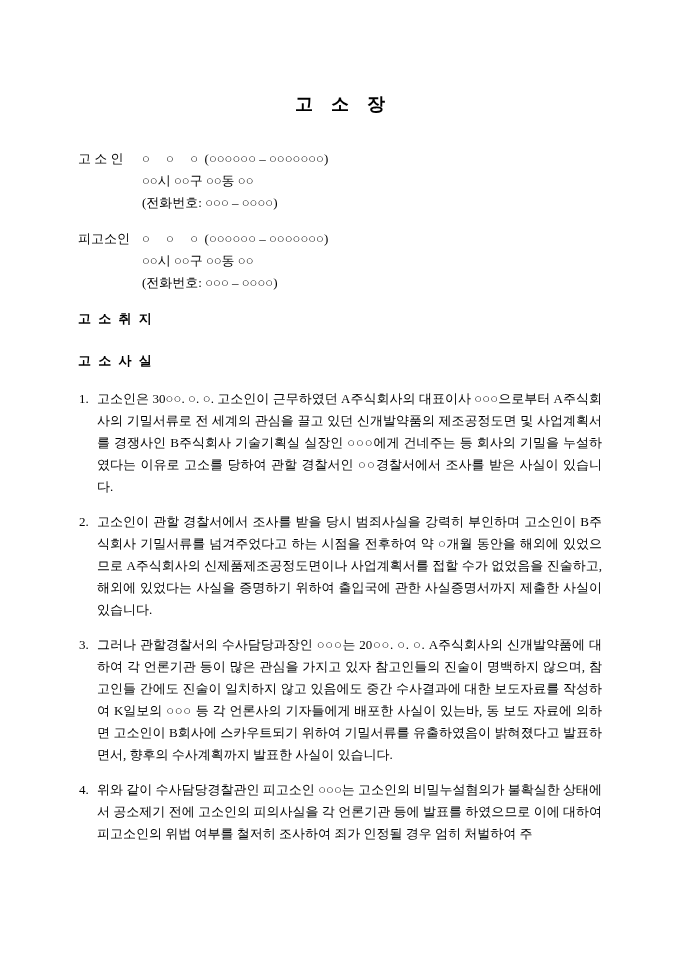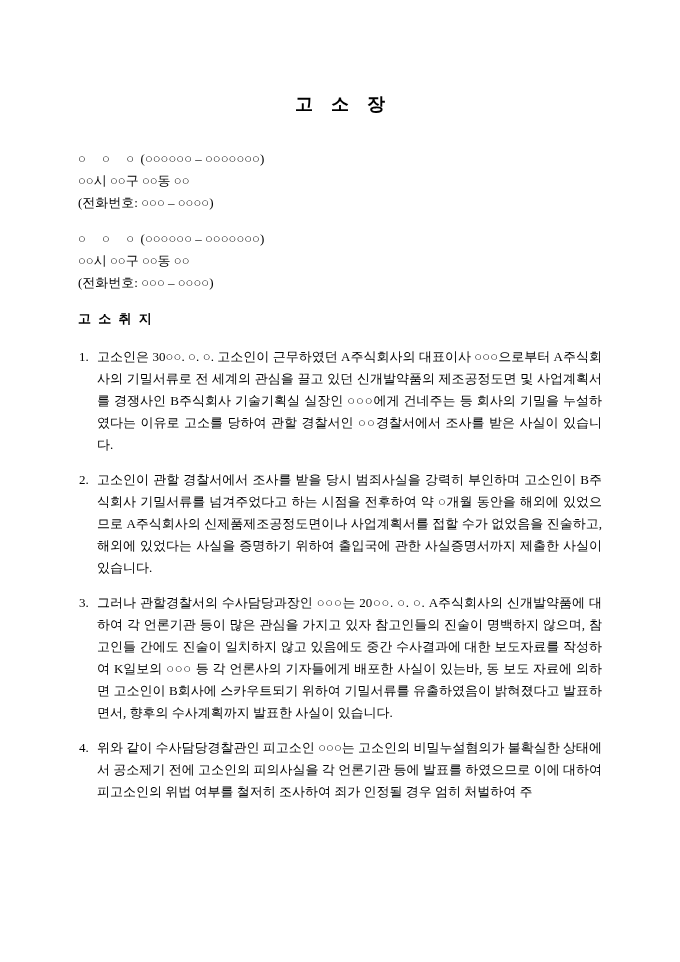--- a/index.html
+++ b/index.html
@@ -65,37 +65,40 @@
   }
 </style>
 </head>
 <body>
 
 <div class="page">
 
   <div class="doc-title">고    소    장</div>
 
   <div class="party">
+    <div class="party-role">고 소 인</div>
     <div class="party-lines">
       <div class="party-line">○     ○     ○  (○○○○○○ – ○○○○○○○)</div>
       <div class="party-line">○○시 ○○구 ○○동 ○○</div>
       <div class="party-line">(전화번호: ○○○ – ○○○○)</div>
     </div>
   </div>
 
   <div class="party">
+    <div class="party-role">피고소인</div>
     <div class="party-lines">
       <div class="party-line">○     ○     ○  (○○○○○○ – ○○○○○○○)</div>
       <div class="party-line">○○시 ○○구 ○○동 ○○</div>
       <div class="party-line">(전화번호: ○○○ – ○○○○)</div>
     </div>
   </div>
 
   <div class="section-heading">고 소 취 지</div>
 
+  <div class="section-heading facts-heading">고 소 사 실</div>
 
   <div class="facts-list">
     <div class="fact-item">
       <span class="fact-no">1.</span>
       <span class="fact-text">고소인은 30○○. ○. ○. 고소인이 근무하였던 A주식회사의 대표이사 ○○○으로부터 A주식회사의 기밀서류로 전 세계의 관심을 끌고 있던 신개발약품의 제조공정도면 및 사업계획서를 경쟁사인 B주식회사 기술기획실 실장인 ○○○에게 건네주는 등 회사의 기밀을 누설하였다는 이유로 고소를 당하여 관할 경찰서인 ○○경찰서에서 조사를 받은 사실이 있습니다.</span>
     </div>
     <div class="fact-item">
       <span class="fact-no">2.</span>
       <span class="fact-text">고소인이 관할 경찰서에서 조사를 받을 당시 범죄사실을 강력히 부인하며 고소인이 B주식회사 기밀서류를 넘겨주었다고 하는 시점을 전후하여 약 ○개월 동안을 해외에 있었으므로 A주식회사의 신제품제조공정도면이나 사업계획서를 접할 수가 없었음을 진술하고, 해외에 있었다는 사실을 증명하기 위하여 출입국에 관한 사실증명서까지 제출한 사실이 있습니다.</span>
     </div>

